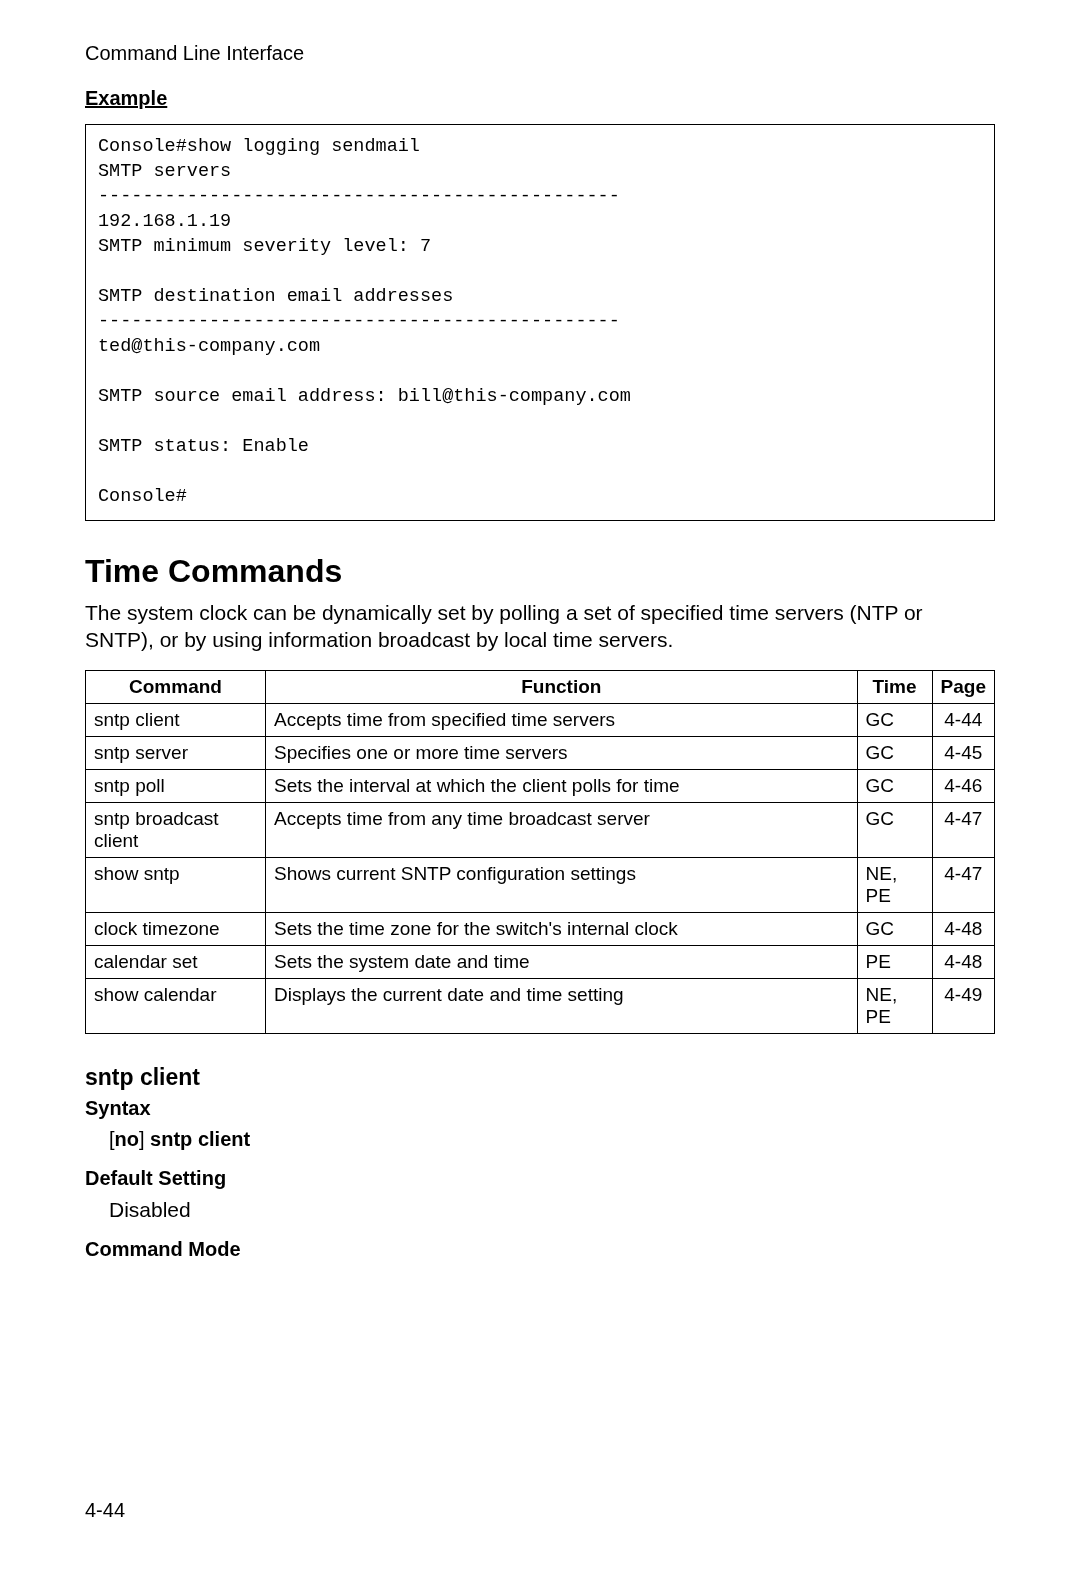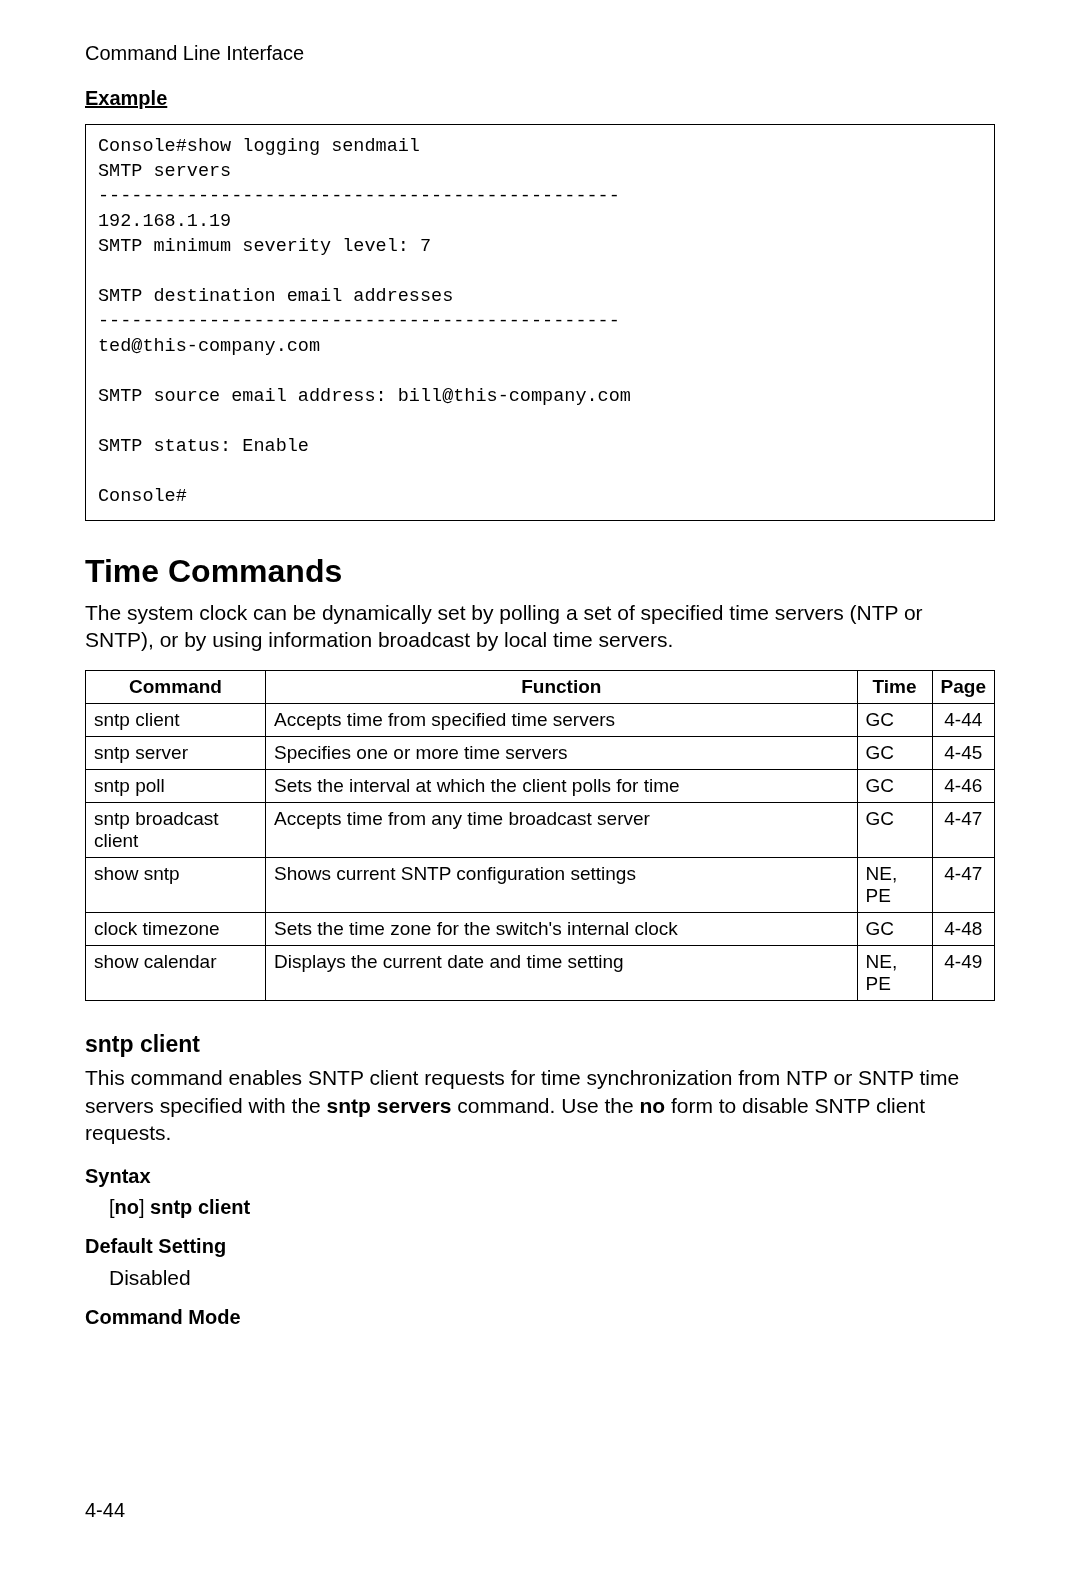--- a/index.html
+++ b/index.html
@@ -167,33 +167,36 @@
           <td>NE, PE</td>
           <td class="page">4-47</td>
         </tr>
         <tr>
           <td>clock timezone</td>
           <td>Sets the time zone for the switch's internal clock</td>
           <td>GC</td>
           <td class="page">4-48</td>
         </tr>
         <tr>
+          <td>calendar set</td>
+          <td>Sets the system date and time</td>
+          <td>PE</td>
+          <td class="page">4-48</td>
+        </tr>
+        <tr>
           <td>show calendar</td>
           <td>Displays the current date and time setting</td>
           <td>NE, PE</td>
           <td class="page">4-49</td>
         </tr>
       </tbody>
   </table>
 
   <h2 class="sub">sntp client</h2>
 
-  <p class="para">
-    <span>This command enables SNTP client requests for time synchronization from NTP or SNTP time servers specified with the </span><b>sntp servers</b><span> command. Use the </span><b>no</b><span> form to disable SNTP client requests.</span>
-  </p>
 
   <div class="field-head">Syntax</div>
   <div class="syntax-line">
     <span class="br">[</span><b>no</b><span class="br">]</span><b> sntp client</b>
   </div>
 
   <div class="field-head">Default Setting</div>
   <div class="field-val">Disabled</div>
 
   <div class="field-head">Command Mode</div>

